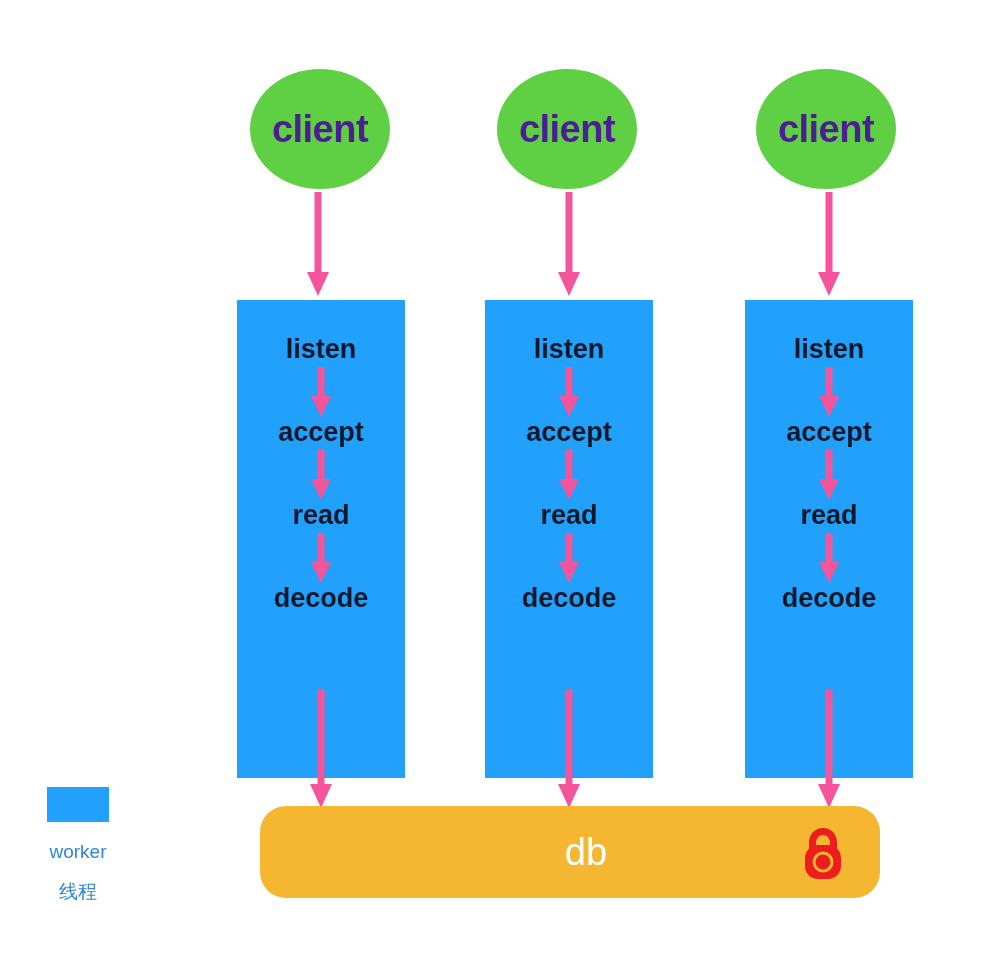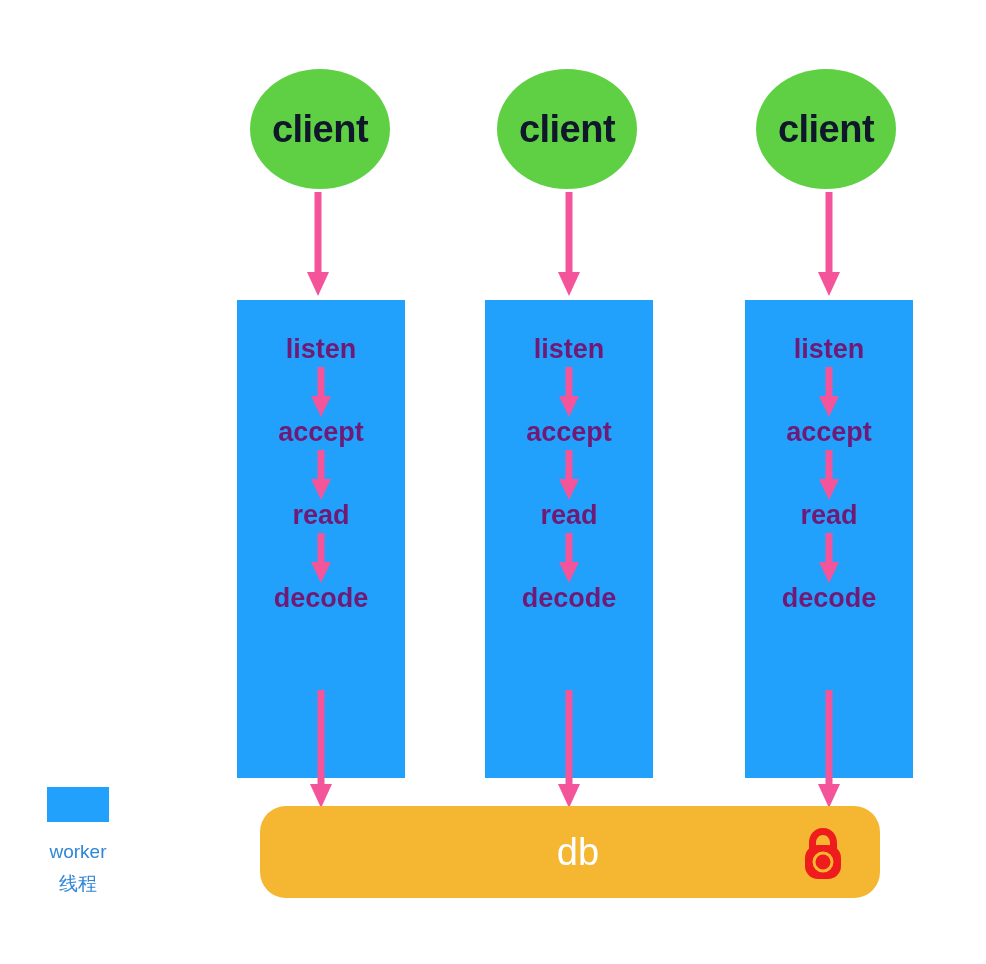--- a/index.html
+++ b/index.html
@@ -28,21 +28,21 @@
     position: absolute;
     width: 140px;
     height: 120px;
     border-radius: 50%;
     background: #5FD044;
     display: flex;
     align-items: center;
     justify-content: center;
   }
   .client-label {
-    color: #0f172a;
+    color: #4c1d95;
     font-size: 38px;
     font-weight: bold;
     letter-spacing: -0.5px;
     line-height: 1;
   }
 
   
   .top-arrow {
     position: absolute;
     width: 26px;
@@ -59,21 +59,21 @@
   .worker-stack {
     position: absolute;
     left: 0;
     top: 36px;
     width: 100%;
     display: flex;
     flex-direction: column;
     align-items: center;
   }
   .step-label {
-    color: #701a75;
+    color: #0f172a;
     font-size: 27px;
     font-weight: bold;
     line-height: 1;
     text-align: center;
   }
   .step-arrow {
     width: 24px;
     height: 56px;
     display: block;
   }
@@ -90,21 +90,21 @@
     position: absolute;
     left: 260px;
     top: 806px;
     width: 620px;
     height: 92px;
     background: #F5B731;
     border-radius: 26px;
   }
   #db-label {
     position: absolute;
-    left: 8px;
+    left: 16px;
     top: 0;
     width: 100%;
     height: 100%;
     display: flex;
     align-items: center;
     justify-content: center;
     color: #ffffff;
     font-size: 38px;
     line-height: 1;
   }
@@ -250,16 +250,16 @@
 
       <rect x="3" y="21" width="36" height="34" rx="13" fill="#EE1C1C"></rect>
 
       <circle cx="21" cy="38" r="9" fill="none" stroke="#F5B731" stroke-width="3"></circle>
     </svg>
   </div>
 
   <div id="legend">
     <div id="legend-swatch"></div>
     <div class="legend-text">worker</div>
-    <div class="legend-text" style="margin-top:4px;">线程</div>
+    <div class="legend-text" style="margin-top:12px;">线程</div>
   </div>
 
 </div>
 
 </body></html>

